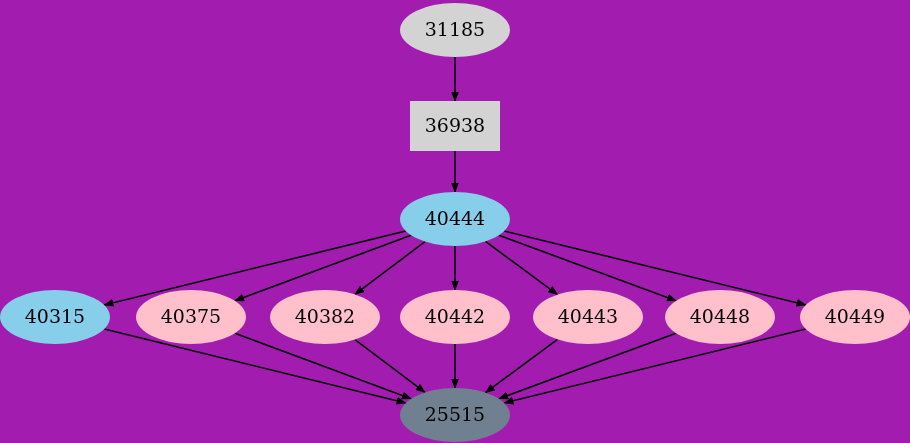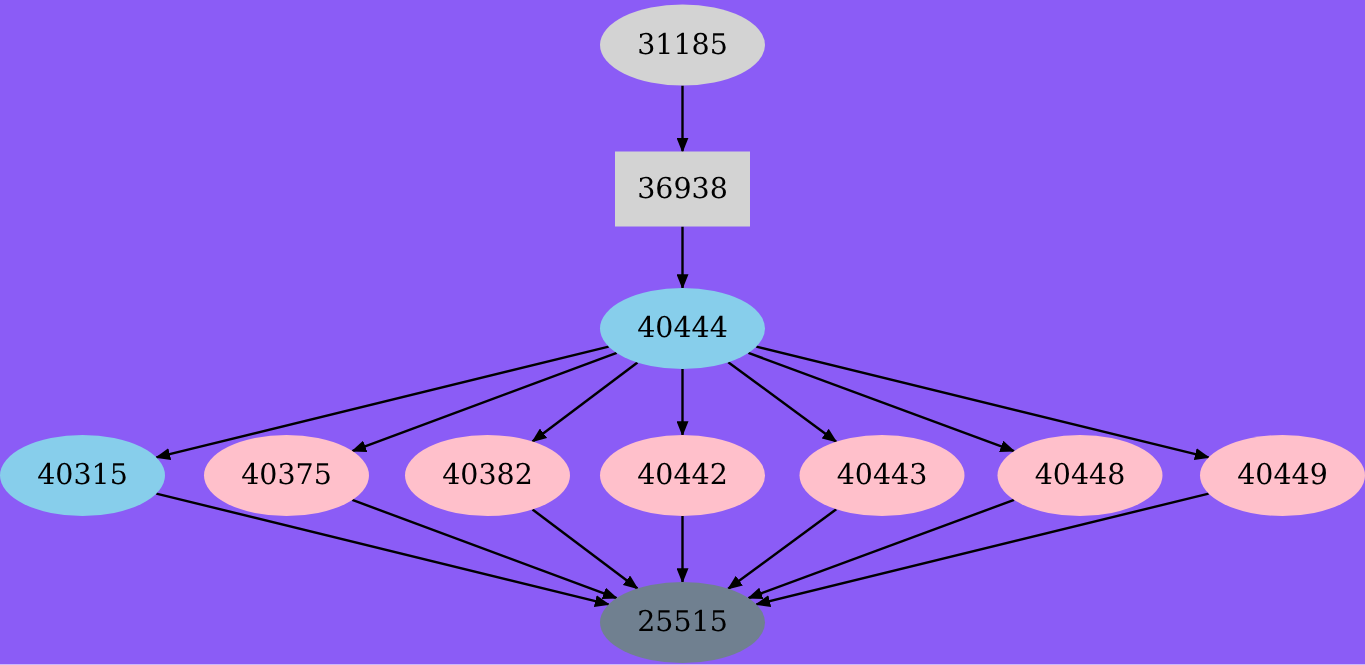--- a/index.html
+++ b/index.html
@@ -4,21 +4,21 @@
 <style>
   html, body {
     margin: 0;
     padding: 0;
     background: #ffffff;
   }
   #graph-canvas {
     position: relative;
     width: 910px;
     height: 443px;
-    background: #8b5cf6;
+    background: #a21caf;
     overflow: hidden;
     font-family: "DejaVu Serif", "Liberation Serif", serif;
   }
   #graph-svg {
     position: absolute;
     left: 0;
     top: 0;
     width: 910px;
     height: 443px;
   }

